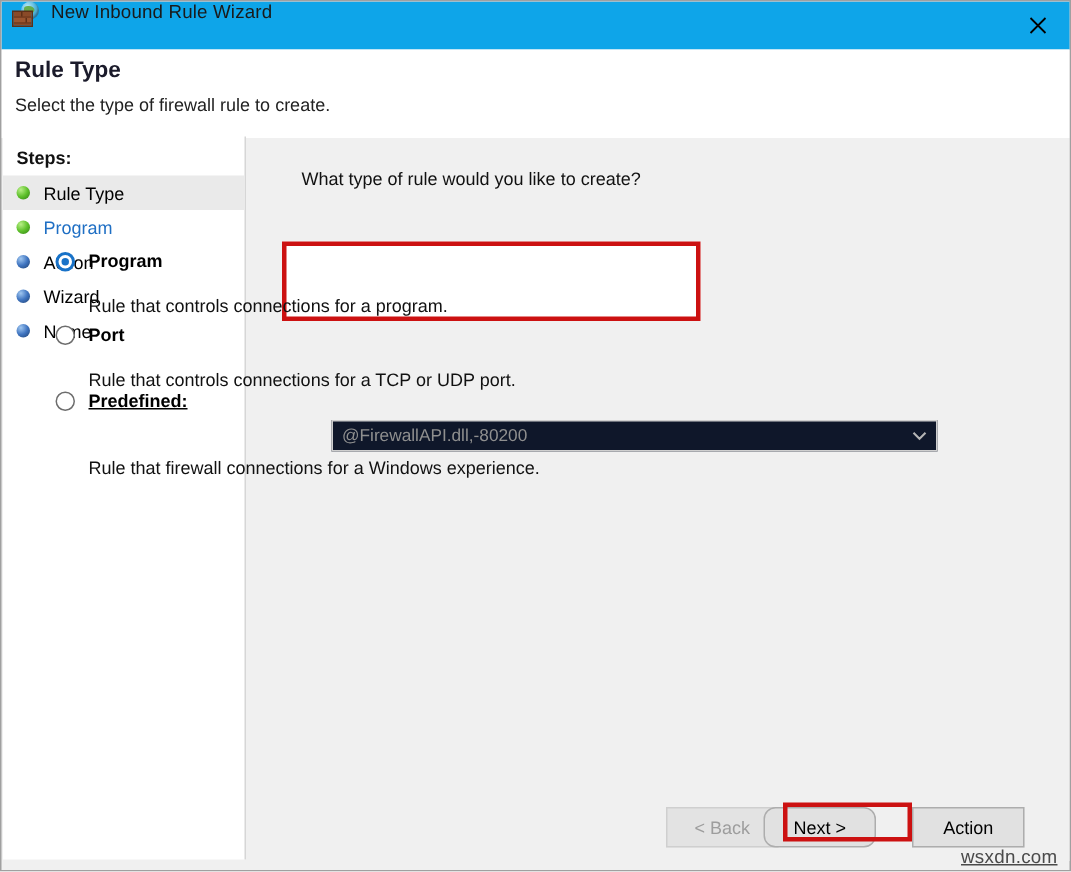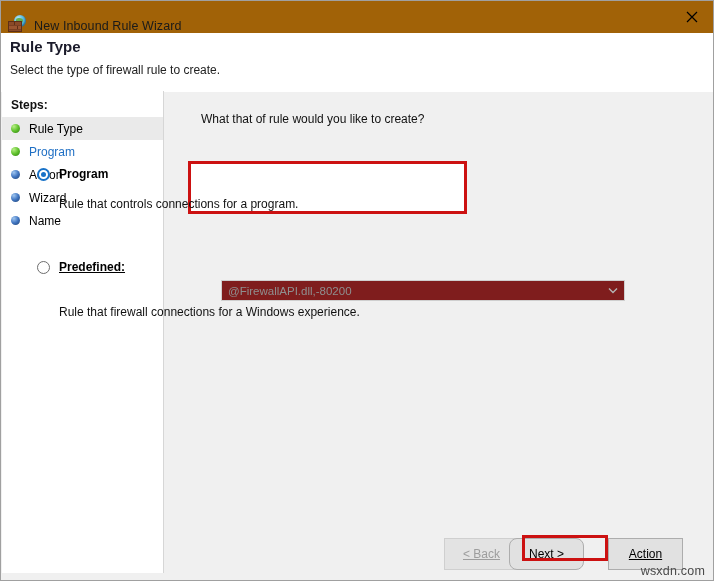--- a/index.html
+++ b/index.html
@@ -19,23 +19,23 @@
     border: 1px solid #a0a0a0;
     overflow: hidden;
   }
 
   
   #titlebar {
     position: absolute;
     left: 0; top: 0;
     width: 714px;
     height: 32px;
-    background: #a16207;
-    display: flex;
-    align-items: flex-end;
+    background: #0ea5e9;
+    display: flex;
+    align-items: flex-start;
   }
   #title-icon {
     width: 18px;
     height: 18px;
     margin-left: 7px;
     margin-right: 8px;
     position: relative;
     flex: 0 0 auto;
   }
   .globe {
@@ -242,21 +242,21 @@
     border: 3px solid #cc1111;
     box-sizing: border-box;
     pointer-events: none;
   }
 
   
   #predefined-combo {
     position: absolute;
     left: 220px; top: 279px;
     width: 404px; height: 21px;
-    background: #7f1d1d;
+    background: #0f172a;
     border: 1px solid #cfcfcf;
     box-sizing: border-box;
     display: flex;
     align-items: center;
     cursor: default;
     gap: 12px;
   }
   #predefined-combo-text {
     font-size: 11.5px;
     color: #8f8f8f;
@@ -276,50 +276,50 @@
   #footer {
     position: absolute;
     left: 164px; top: 527px;
     width: 549px;
     height: 46px;
   }
   .btn {
     position: absolute;
     top: 10px;
     width: 75px;
-    height: 32px;
+    height: 27px;
     font-size: 12px;
     font-family: "Liberation Sans", sans-serif;
     display: flex;
     align-items: center;
     justify-content: center;
     box-sizing: border-box;
     background: #e1e1e1;
     border: 1px solid #adadad;
     color: #000000;
     cursor: default;
-    text-decoration: underline;
   }
   .btn.disabled {
     color: #9d9d9d;
     background: #e3e3e3;
     border-color: #cfcfcf;
   }
   #btn-back  { left: 279px; }
   #btn-next  { left: 344px; border-radius: 8px; }
   #btn-cancel{ left: 443px; }
 
   
   #watermark {
     position: absolute;
     right: 8px;
     bottom: 2px;
     font-size: 12.5px;
     color: #4a4a4a;
     letter-spacing: .2px;
+    text-decoration: underline;
   }
 </style>
 </head>
 <body>
 
 <div id="window">
 
   <div id="titlebar">
     <div id="title-icon">
       <div class="globe"></div>
@@ -364,33 +364,40 @@
 
       <div class="step">
         <span class="step-bullet blue"></span>
         <span class="step-label">Name</span>
       </div>
 
     </div>
   </div>
 
   <div id="content">
-    <div id="question">What that of rule would you like to create?</div>
+    <div id="question">What type of rule would you like to create?</div>
   </div>
 
   <div id="program-highlight"></div>
 
   <div class="option" style="top:166px;">
     <div class="opt-row">
       <span class="radio checked"></span>
       <span class="opt-title">Program</span>
     </div>
     <div class="opt-desc">Rule that controls connections for a program.</div>
   </div>
 
+  <div class="option" style="top:215px;">
+    <div class="opt-row">
+      <span class="radio"></span>
+      <span class="opt-title">Port</span>
+    </div>
+    <div class="opt-desc">Rule that controls connections for a TCP or UDP port.</div>
+  </div>
 
   <div class="option" style="top:259px;text-decoration:underline;">
     <div class="opt-row">
       <span class="radio"></span>
       <span class="opt-title">Predefined:</span>
     </div>
   </div>
 
   <div id="predefined-combo">
     <span id="predefined-combo-text">@FirewallAPI.dll,-80200</span>

